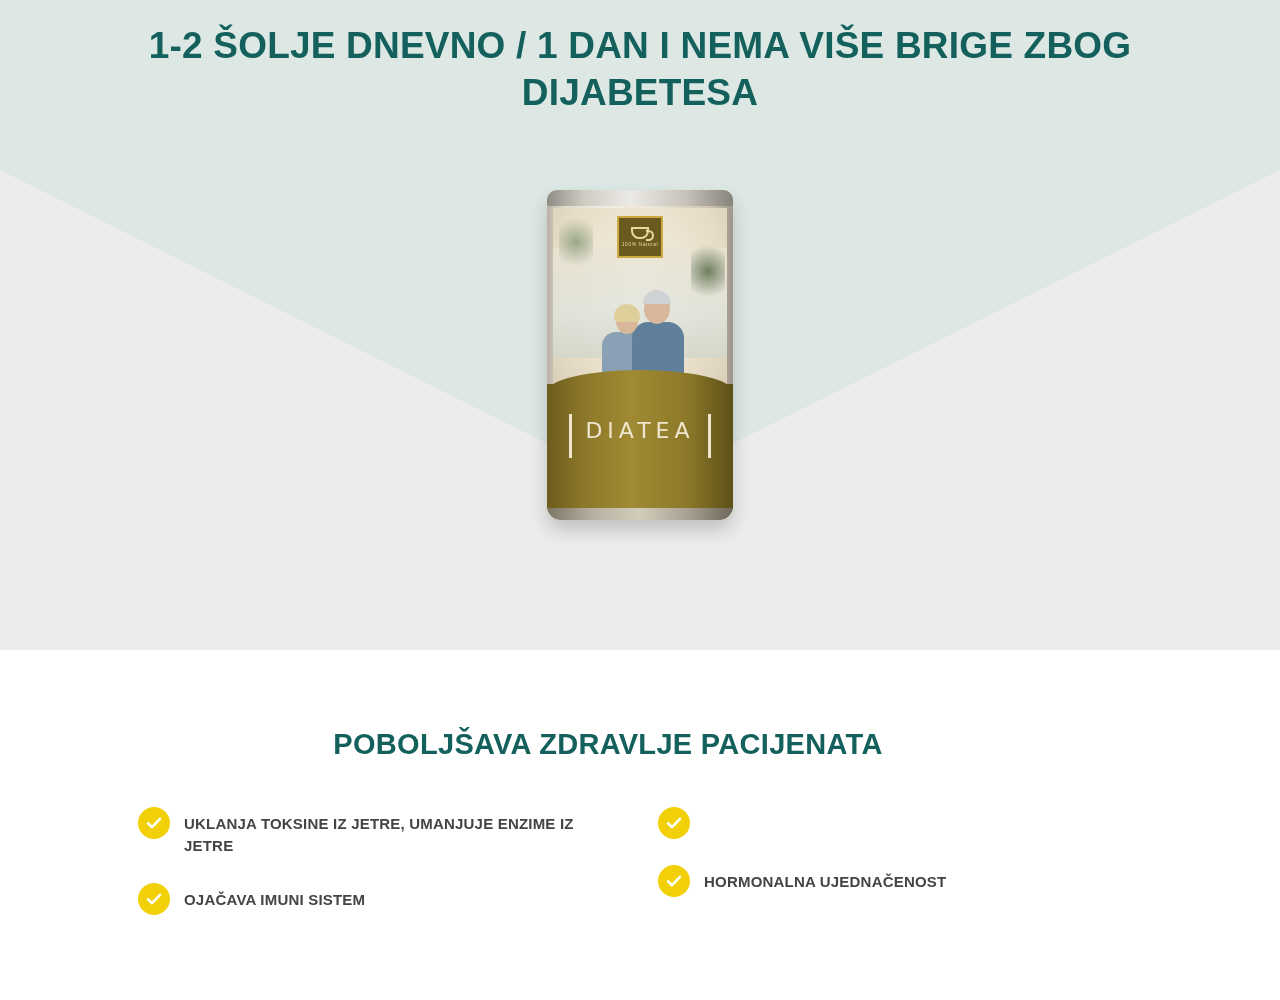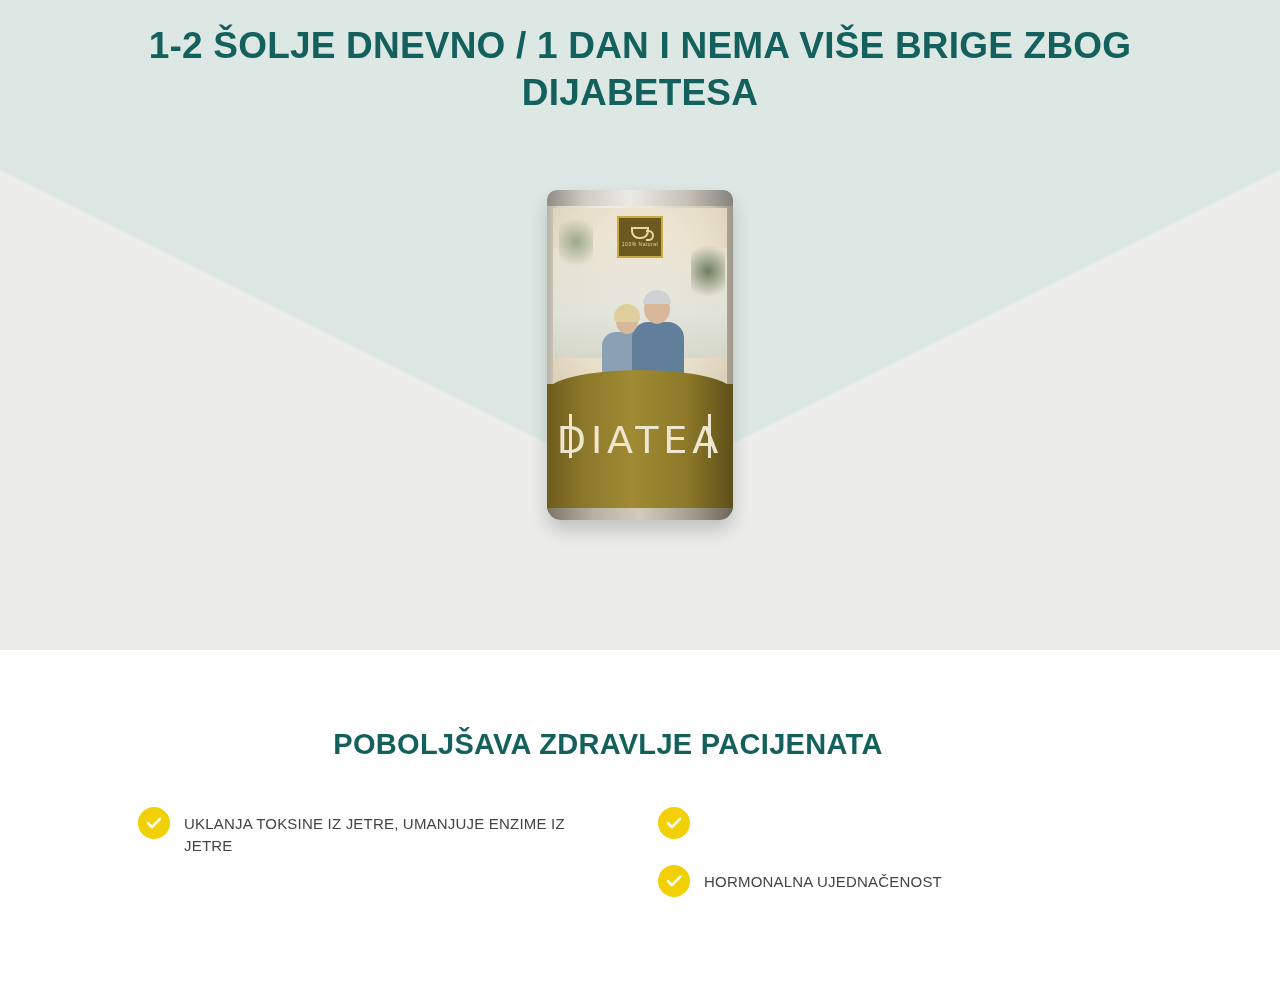--- a/index.html
+++ b/index.html
@@ -171,21 +171,21 @@
     content: "";
     position: absolute; left: 0; right: 0; top: -14px; height: 22px;
     background: linear-gradient(90deg,#6c5c1d 0%, #8a7628 18%, #a08a33 45%, #8d7929 75%, #5d5018 100%);
     border-radius: 50% 50% 0 0 / 100% 100% 0 0;
   }
   .brand {
     position: absolute;
     left: 0; right: 0; top: 34px;
     text-align: center;
     color: #efe6cf;
-    font-size: 38px;
+    font-size: 22px;
     letter-spacing: 5px;
     font-family: "DejaVu Sans", sans-serif;
   }
   .brand-bar-l, .brand-bar-r {
     position: absolute; top: 30px; width: 3px; height: 44px; background: #efe6cf;
   }
   .brand-bar-l { left: 22px; }
   .brand-bar-r { right: 22px; }
 
   
@@ -209,20 +209,21 @@
     display: grid;
     grid-template-columns: 500px 420px;
     column-gap: 20px;
     row-gap: 0;
   }
   .col { display: block; }
   .benefit {
     display: flex;
     align-items: flex-start;
     margin-bottom: 26px;
+    font-weight: bold;
   }
   .check {
     flex: 0 0 auto;
     width: 32px; height: 32px;
     border-radius: 50%;
     background: #f1d007;
     margin-right: 14px;
     display: flex;
     align-items: center;
     justify-content: center;
@@ -294,20 +295,28 @@
         <div class="benefit">
           <span class="check">
             <svg width="18" height="18" viewBox="0 0 18 18">
                 <path d="M3 9.3 L7 13.2 L15 4.8" fill="none" stroke="#ffffff" stroke-width="2.6" stroke-linecap="round" stroke-linejoin="round"></path>
               </svg>
           </span>
           <span class="benefit-text">UKLANJA TOKSINE IZ JETRE, UMANJUJE ENZIME IZ JETRE</span>
         </div>
 
 
+        <div class="benefit">
+          <span class="check">
+            <svg width="18" height="18" viewBox="0 0 18 18">
+                <path d="M3 9.3 L7 13.2 L15 4.8" fill="none" stroke="#ffffff" stroke-width="2.6" stroke-linecap="round" stroke-linejoin="round"></path>
+              </svg>
+          </span>
+          <span class="benefit-text">OJAČAVA IMUNI SISTEM</span>
+        </div>
 
       </div>
 
       <div class="col">
 
         <div class="benefit">
           <span class="check">
             <svg width="18" height="18" viewBox="0 0 18 18">
                 <path d="M3 9.3 L7 13.2 L15 4.8" fill="none" stroke="#ffffff" stroke-width="2.6" stroke-linecap="round" stroke-linejoin="round"></path>
               </svg>

